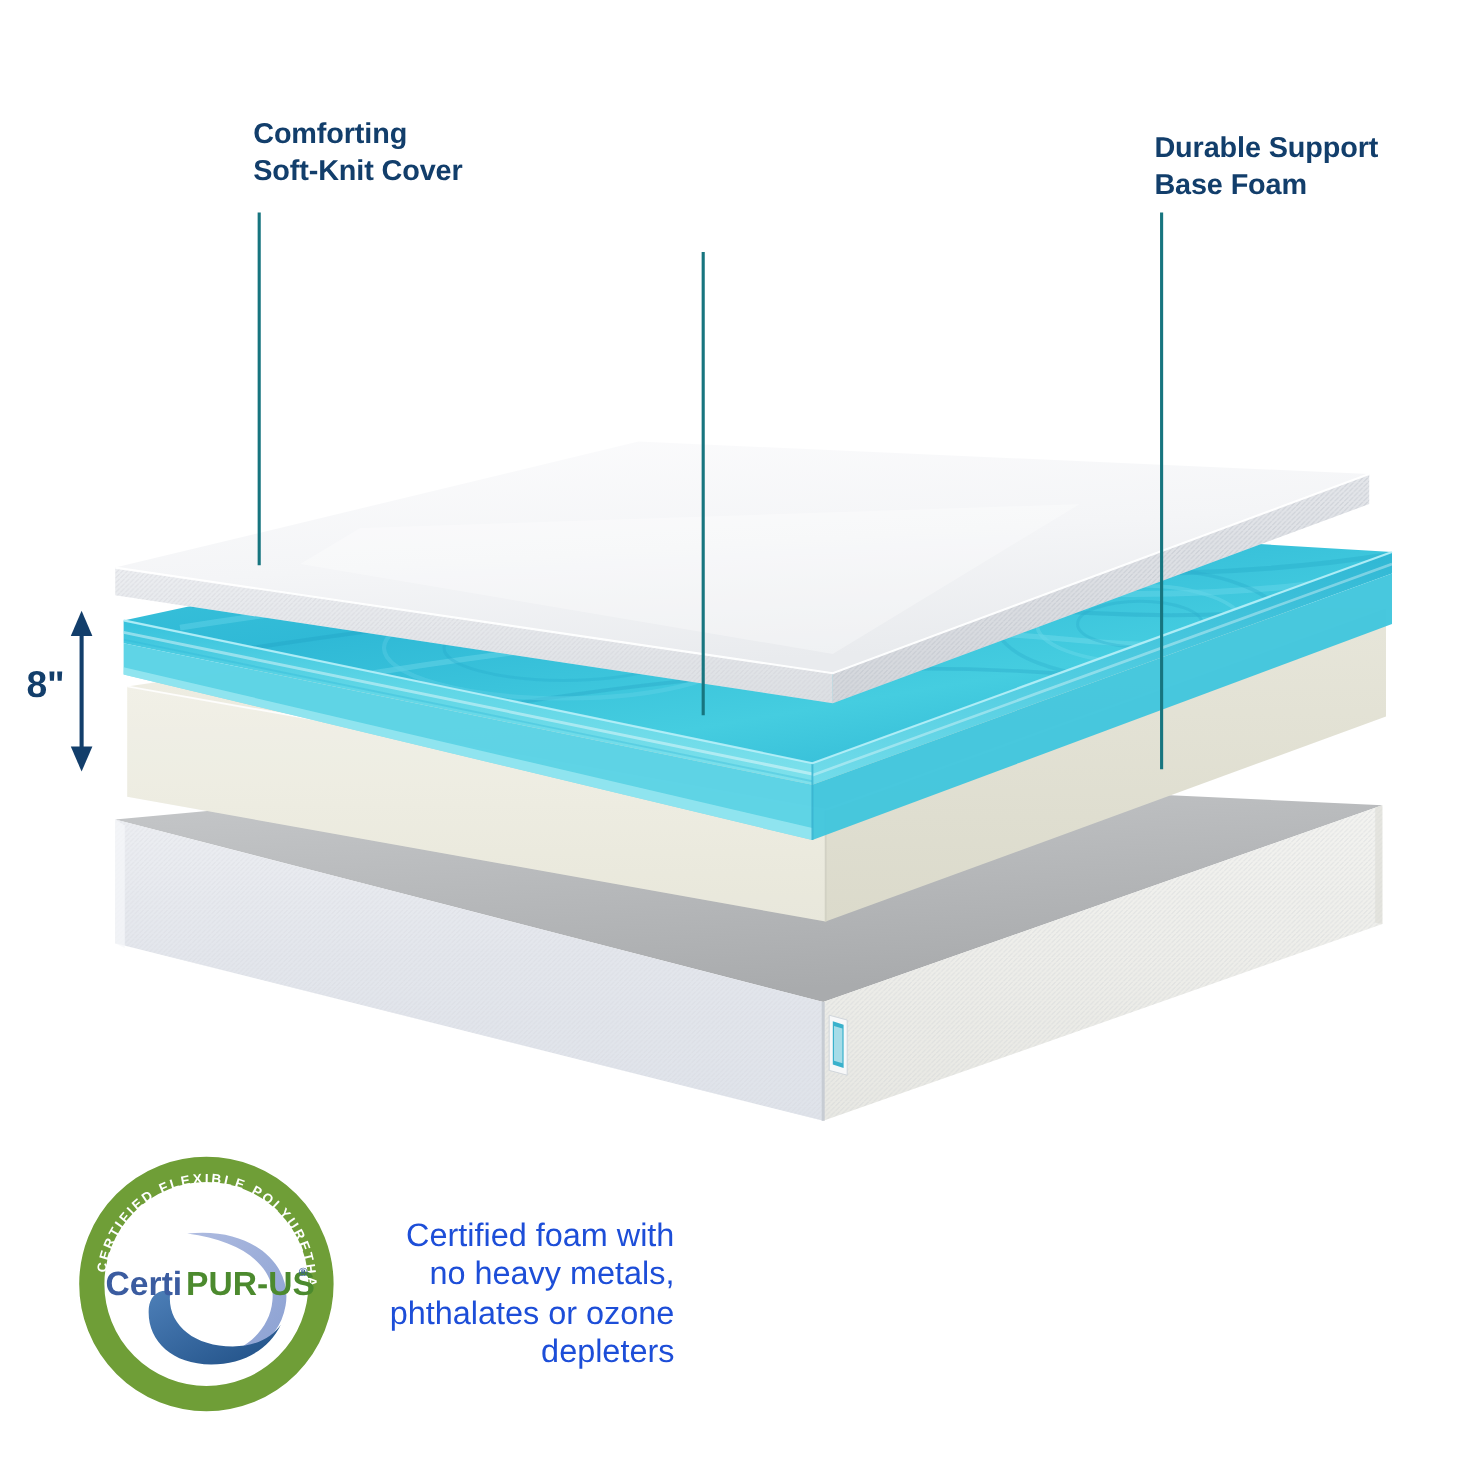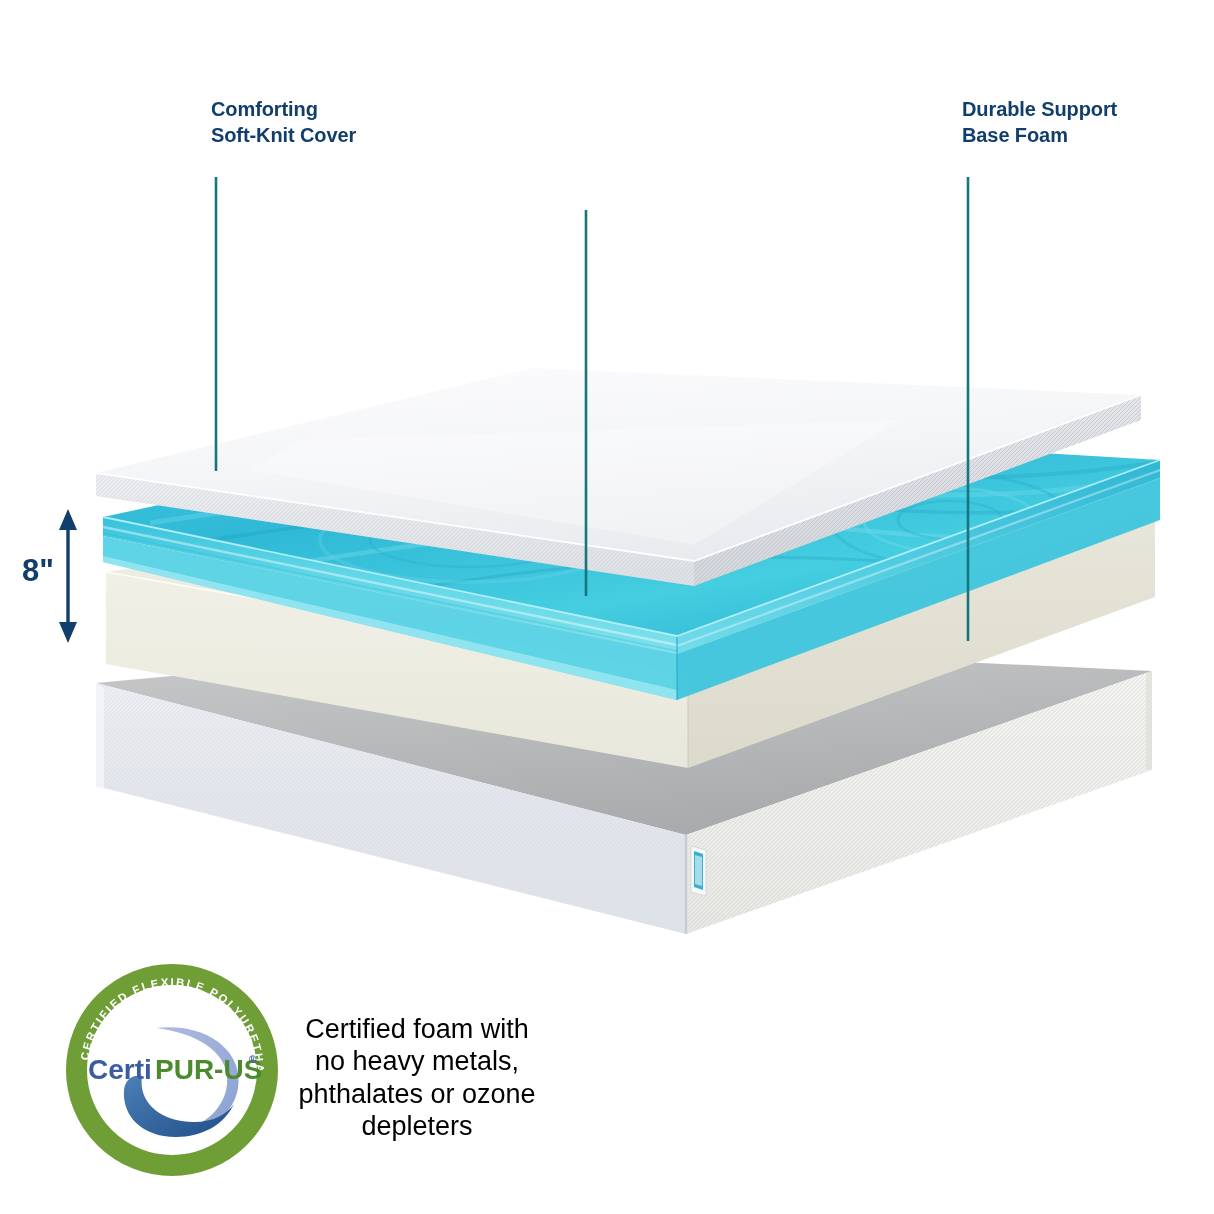--- a/index.html
+++ b/index.html
@@ -20,48 +20,48 @@
     width: 1214px;
     height: 1214px;
     background: #ffffff;
   }
 
   
   .callout {
     position: absolute;
     color: #123E6B;
     font-weight: bold;
-    font-size: 20px;
+    font-size: 24px;
     line-height: 1.30;
     letter-spacing: -0.1px;
     white-space: pre-line;
   }
   #callout-cover   { left: 211px; top: 96px;  }
   #callout-gel     { left: 583px; top: 131px; }
-  #callout-base    { left: 962px; top: 96px;  }
+  #callout-base    { left: 962px; top: 108px;  }
 
   
   #dim-label {
     position: absolute;
     left: 22px;
     top: 553px;
     color: #123E6B;
     font-weight: bold;
     font-size: 31px;
     letter-spacing: 0px;
   }
 
   
   #caption {
     position: absolute;
     left: 272px;
     top: 1013px;
     width: 290px;
-    text-align: center;
-    color: #000000;
+    text-align: right;
+    color: #1d4ed8;
     font-size: 27px;
     line-height: 1.20;
     white-space: pre-line;
   }
 
   
   #certipur-logo {
     position: absolute;
     left: 64px;
     top: 962px;

